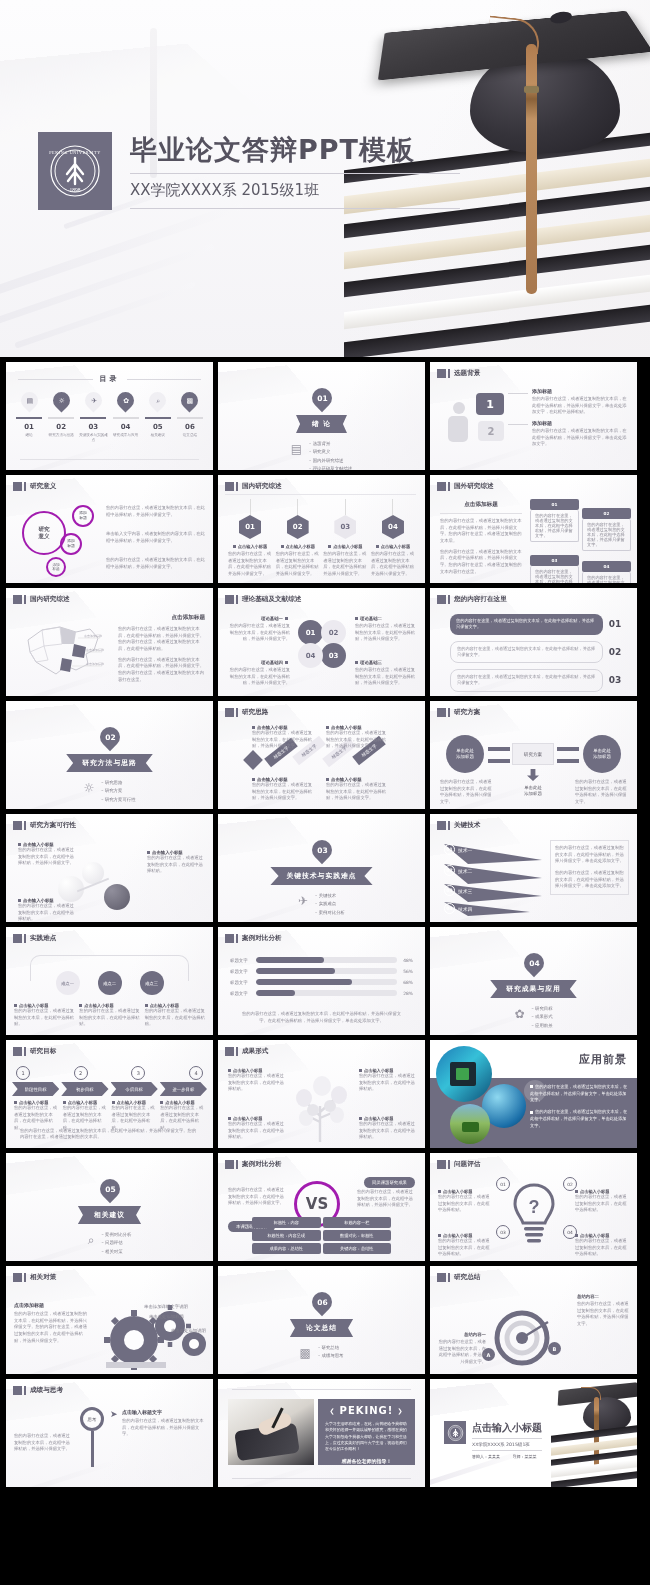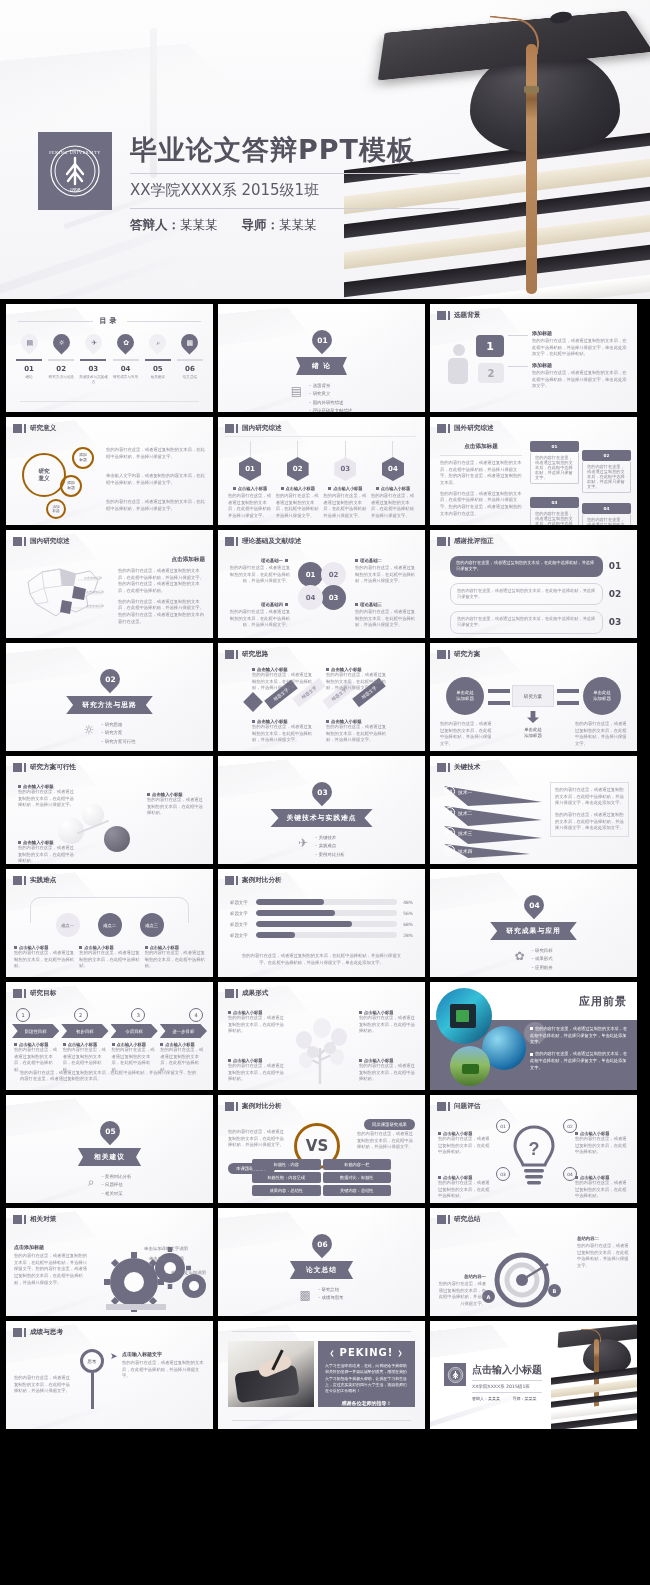--- a/index.html
+++ b/index.html
@@ -5,21 +5,21 @@
   * { box-sizing: border-box; margin: 0; padding: 0; }
   body {
     width: 650px; height: 1585px;
     background: #000;
     font-family: "DejaVu Sans", "Liberation Sans", sans-serif;
     overflow: hidden;
   }
   
   .hero {
     position: relative;
-    width: 650px; height: 299px;
+    width: 650px; height: 357px;
     background: #fff;
     overflow: hidden;
   }
   .hero-bg {
     position: absolute; inset: 0;
     background:
       linear-gradient(115deg, rgba(255,255,255,0) 60%, rgba(243,241,243,.9) 100%),
       linear-gradient(180deg,#fdfdfe 0%, #f4f3f6 100%);
   }
   .ghost-cap {
@@ -154,21 +154,21 @@
   }
   .sec-center { position:absolute; left:0; right:0; top:26px; display:flex; flex-direction:column; align-items:center; }
   .sec-list { margin-top:7px; display:flex; align-items:flex-start; }
   .sec-list ul { list-style:none; font-size:4.4px; color:#76747f; line-height:1.9; }
   .sec-list ul li::before { content:"– "; }
 
   .mini { font-size:4.3px; color:#8a8894; line-height:1.55; }
   .minih { font-size:5px; color:#4e4c59; font-weight:bold; }
   .dot { display:inline-block; width:3px; height:3px; background:#6f6d81; margin-right:2px; vertical-align:middle;}
 
-  .circ { border:2px solid #a16207; border-radius:50%; display:flex; align-items:center; justify-content:center; color:#56545f; }
+  .circ { border:2px solid #a21caf; border-radius:50%; display:flex; align-items:center; justify-content:center; color:#56545f; }
   .fillc { background:#6f6d81; border-radius:50%; display:flex; align-items:center; justify-content:center; color:#fff; }
   .lightc { background:#eceaf0; border-radius:50%; display:flex; align-items:center; justify-content:center; color:#6f6d81; }
   .hex { width:22px;height:24px;background:#6f6d81;color:#fff;font-size:7px;font-weight:bold;
          display:flex;align-items:center;justify-content:center;
          clip-path: polygon(50% 0, 100% 25%, 100% 75%, 50% 100%, 0 75%, 0 25%); }
   .hex.lt { background:#e9e7ed; color:#6f6d81; }
 
   .chipbox { border:1px solid #cecdd6; border-radius:2px; font-size:4.2px; color:#84828e; padding:3px 4px; }
   .chipfill { background:#6f6d81; color:#fff; border-radius:2px; font-size:4.2px; padding:3px 4px; }
 
@@ -237,23 +237,20 @@
         <path d="M28 16 L28 42 M28 22 L20 32 M28 22 L36 32 M28 30 L21 39 M28 30 L35 39" stroke="#fff" stroke-width="2.4" fill="none" stroke-linecap="round"></path>
         <text x="28" y="50" fill="#fff" font-size="5.5" text-anchor="middle" font-family="'Liberation Serif', serif">1898</text>
         <text x="28" y="12" fill="#fff" font-size="4.2" text-anchor="middle" font-family="'Liberation Serif', serif" letter-spacing="0.6">PEKING UNIVERSITY</text>
       </svg>
     </div>
     <div class="hero-text">
       <div class="hero-title">毕业论文答辩PPT模板</div>
       <div class="hero-rule"></div>
       <div class="hero-sub">XX学院XXXX系 2015级1班</div>
       <div class="hero-rule2"></div>
-      <div class="hero-people">
-        <span>答辩人：</span><span class="nm">某某某</span><span class="gap"></span><span>导师：</span><span class="nm">某某某</span>
-      </div>
     </div>
   </div>
 </div>
 
 <div class="grid">
 
   <div class="slide">
     <div class="paper"></div>
       <div class="wm"></div>
       <div class="wm2"></div>
@@ -524,21 +521,21 @@
     </div>
   </div>
 
   <div class="slide">
     <div class="paper"></div>
       <div class="wm"></div>
       <div class="wm2"></div>
     <div class="hdr">
         <div class="blk"></div>
         <div class="bar"></div>
-        <div class="t">感谢批评指正</div>
+        <div class="t">您的内容打在这里</div>
       </div>
     <div style="position:absolute;left:20px;right:10px;top:26px">
       <div style="display:flex;align-items:center;margin-bottom:6px">
         <div style="flex:1;background:#6f6d81;color:#fff;border-radius:8px;padding:4px 6px;font-size:4.2px;line-height:1.5">您的内容打在这里，或者通过复制您的文本后，在此框中选择粘贴，并选择只保留文字。</div>
         <div style="width:24px;text-align:center;font-size:9px;font-weight:bold;color:#4e4c59">01</div>
       </div>
       <div style="display:flex;align-items:center;margin-bottom:6px">
         <div style="flex:1;border:1px solid #d6d5dc;border-radius:8px;padding:4px 6px;font-size:4.2px;color:#8a8894;line-height:1.5">您的内容打在这里，或者通过复制您的文本后，在此框中选择粘贴，并选择只保留文字。</div>
         <div style="width:24px;text-align:center;font-size:9px;font-weight:bold;color:#4e4c59">02</div>
       </div>

